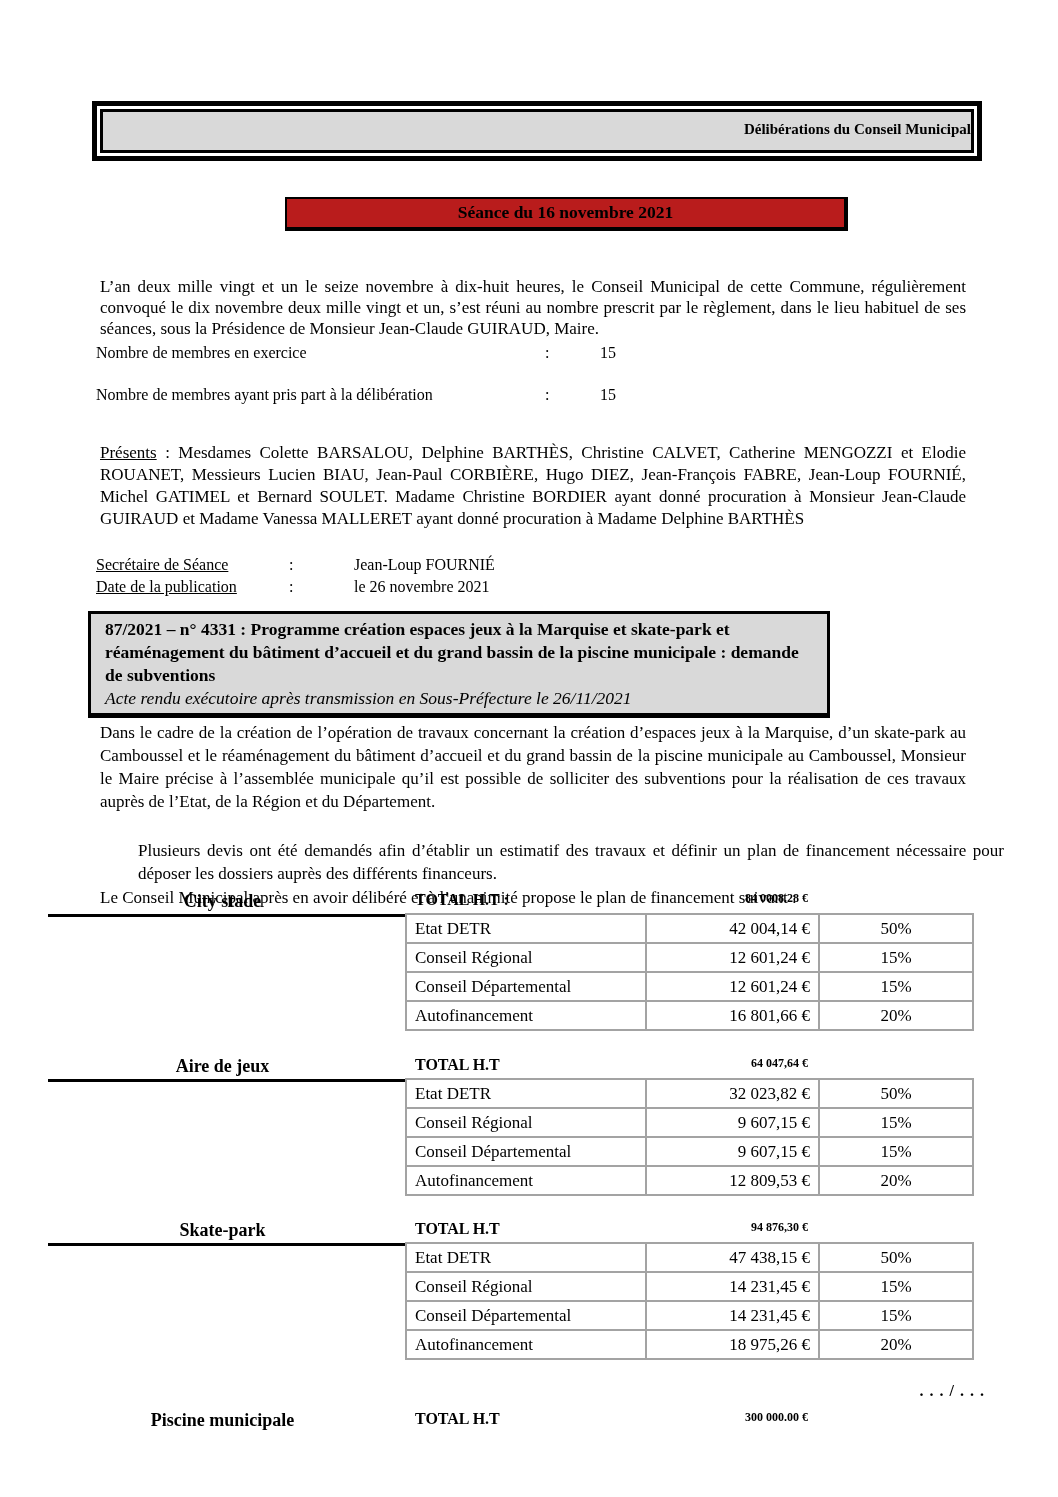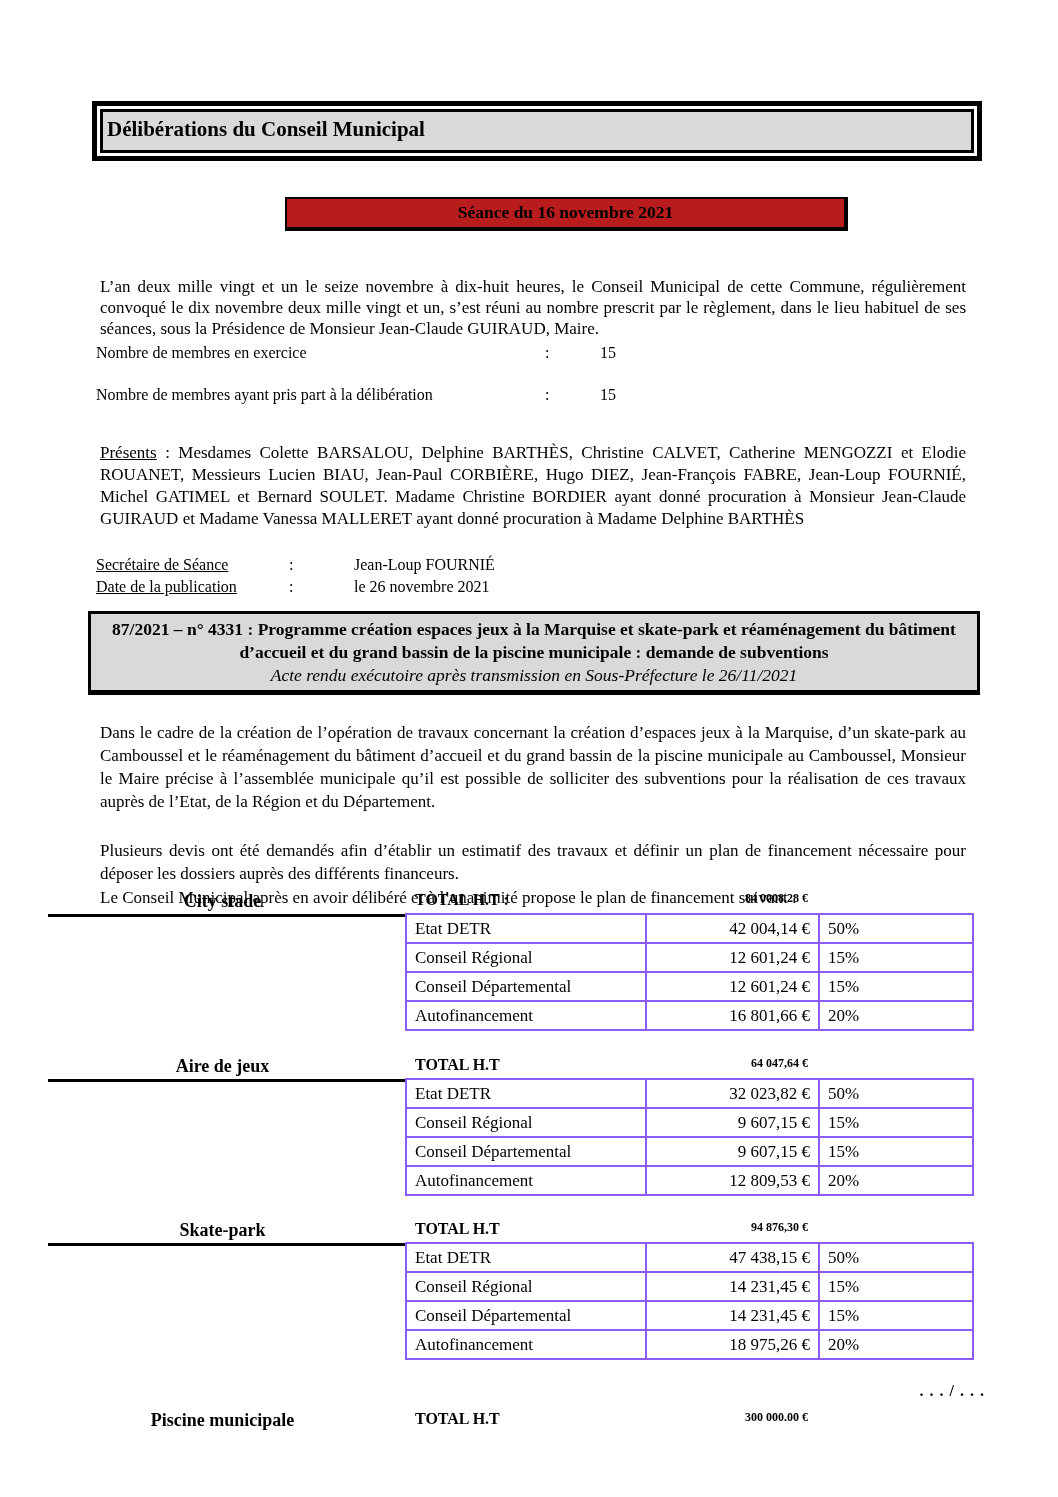--- a/index.html
+++ b/index.html
@@ -17,23 +17,23 @@
   .title-box {
     position: absolute; left: 92px; top: 101px; width: 890px;
     box-sizing: border-box;
     border: 5px solid #000;
     background: #fff;
     padding: 3px;
   }
   .title-inner {
     border: 3px solid #000;
     background: #d9d9d9;
-    text-align: left;
+    text-align: right;
     font-weight: bold;
-    font-size: 21px;
+    font-size: 15px;
     line-height: 27px;
     padding: 4px 0 7px 4px;
   }
 
   
   .session-box {
     position: absolute; left: 285px; top: 197px; width: 563px;
     box-sizing: border-box;
     border: 2px solid #000;
     border-right-width: 4px;
@@ -46,38 +46,38 @@
   }
 
   .para {
     position: absolute; left: 100px; width: 866px;
     text-align: justify;
     font-size: 17px;
   }
   .intro   { top: 259px; line-height: 21px; }
   .presents{ top: 425px; line-height: 22px; }
   .body1   { top: 704px; line-height: 23px; }
-  .body2   { top: 822px; line-height: 23px; }
+  .body2   { top: 822px; line-height: 23px; margin-left: 38px; }
   .body3   { top: 869px; line-height: 23px; text-align: left; }
 
   .kv { position: absolute; left: 96px; width: 866px; font-size: 16px; }
   .kv .colon { position: absolute; left: 449px; }
   .kv .val   { position: absolute; left: 504px; }
   .kv2 .colon { position: absolute; left: 193px; }
   .kv2 .val   { position: absolute; left: 258px; }
   .u { text-decoration: underline; }
 
   
   .delib-box {
-    position: absolute; left: 88px; top: 611px; width: 892px;
+    position: absolute; left: 88px; top: 611px; width: 742px;
     box-sizing: border-box;
     background: #d9d9d9;
     border: 3px solid #000;
     border-bottom-width: 5px;
-    text-align: center;
+    text-align: left;
     padding: 4px 14px 3px 14px;
   }
   .delib-title { font-weight: bold; font-size: 17.5px; line-height: 23px; }
   .delib-sub   { font-style: italic; font-size: 17.5px; line-height: 23px; }
 
   
   .section { position: absolute; left: 0; width: 1058px; }
   .sec-cat {
     position: absolute; left: 140px; width: 165px; top: 0;
     text-align: center; font-weight: bold; font-size: 18px;
@@ -93,30 +93,30 @@
   .rule {
     position: absolute; left: 48px; top: 23px;
     width: 359px; height: 3px; background: #000;
   }
   .fin-table {
     position: absolute; left: 405px; top: 22px;
     border-collapse: collapse;
     table-layout: fixed;
   }
   .fin-table td {
-    border: 2px solid #8b5cf6;
+    border: 2px solid #a3a3a3;
     font-size: 17px;
     height: 27px;
     padding: 0 8px;
     overflow: hidden;
     white-space: nowrap;
   }
   td.c-label  { width: 222px; text-align: left; }
   td.c-amount { width: 155px; text-align: right; }
-  td.c-pct    { width: 136px; text-align: left; }
+  td.c-pct    { width: 136px; text-align: center; }
 
   .cont-dots {
     position: absolute; top: 1382px; left: 900px; width: 85px;
     font-weight: bold; font-size: 16px; text-align: right;
     letter-spacing: 1px;
   }
   .piscine-row { position: absolute; top: 1410px; left: 0; width: 1058px; }
 </style>
 </head>
 <body>

